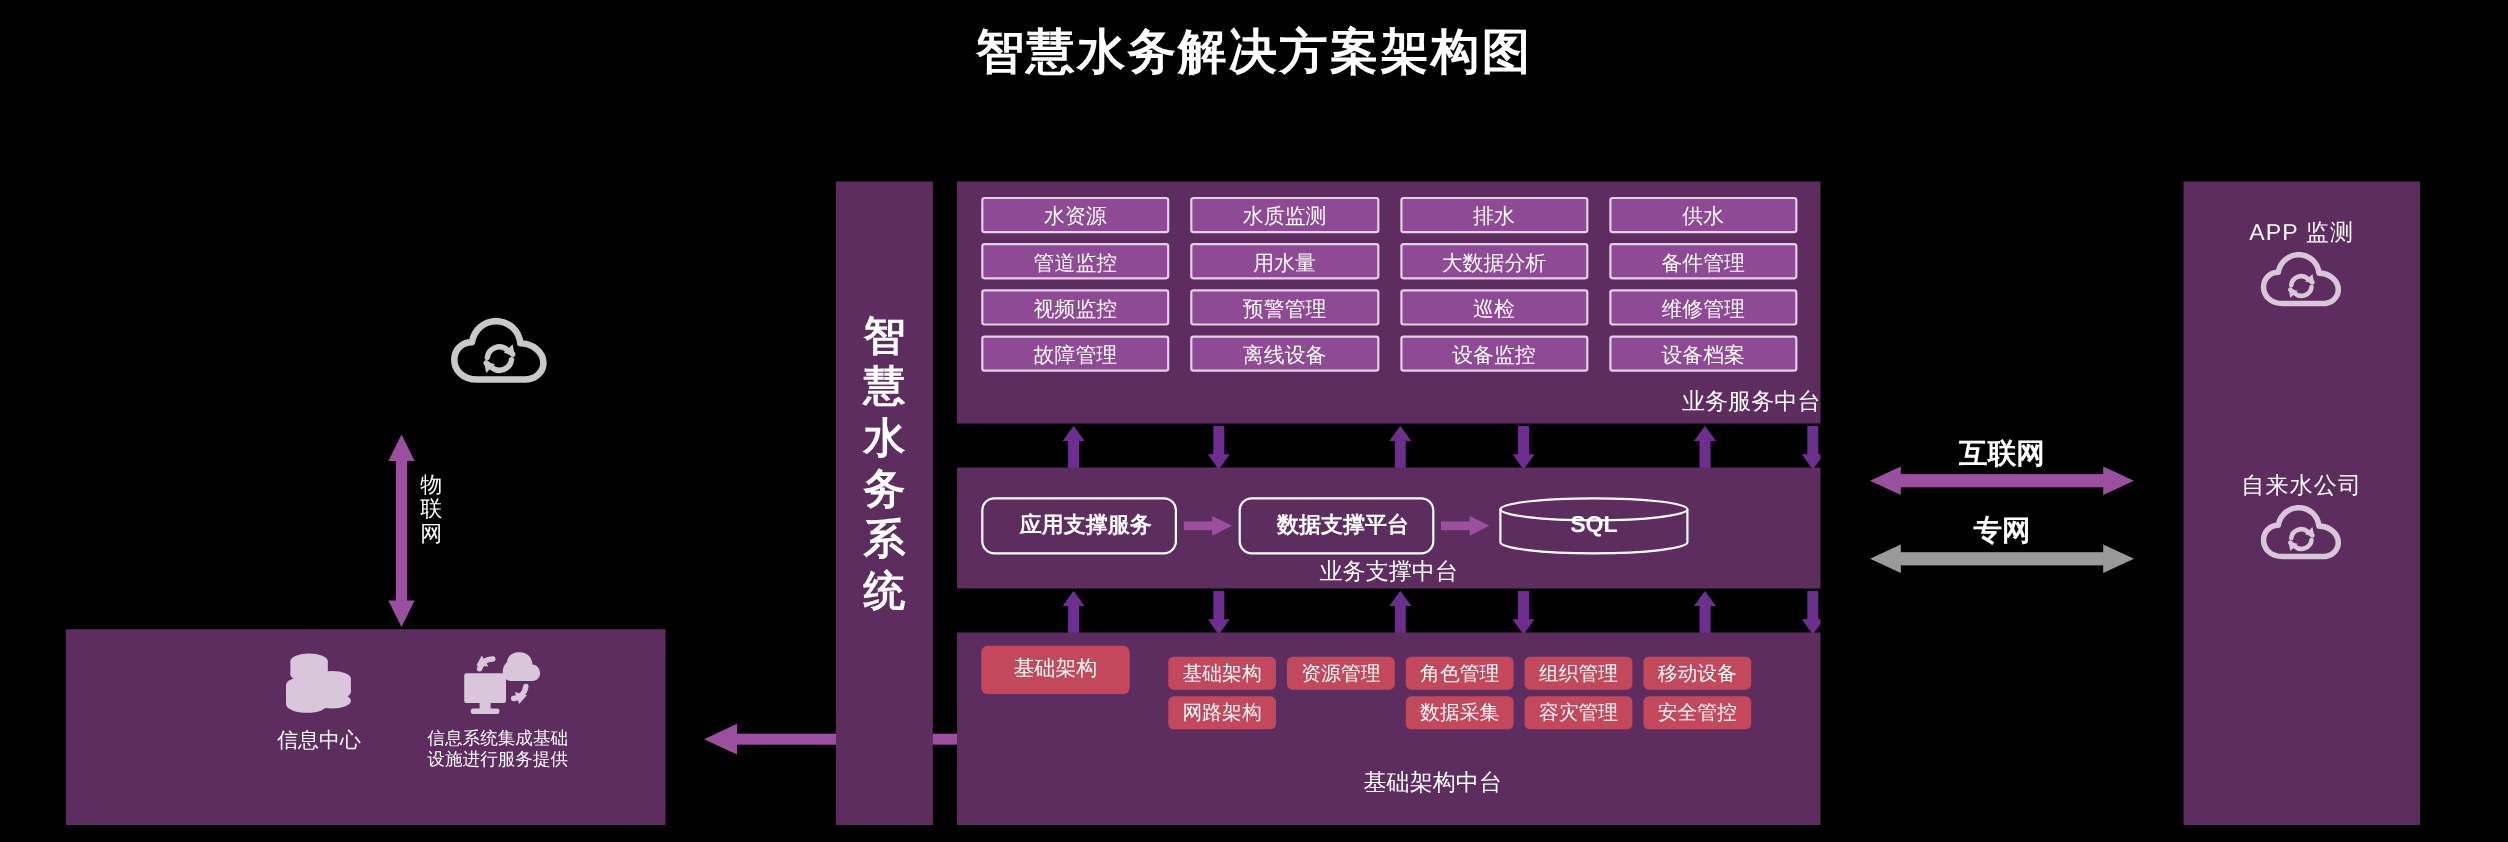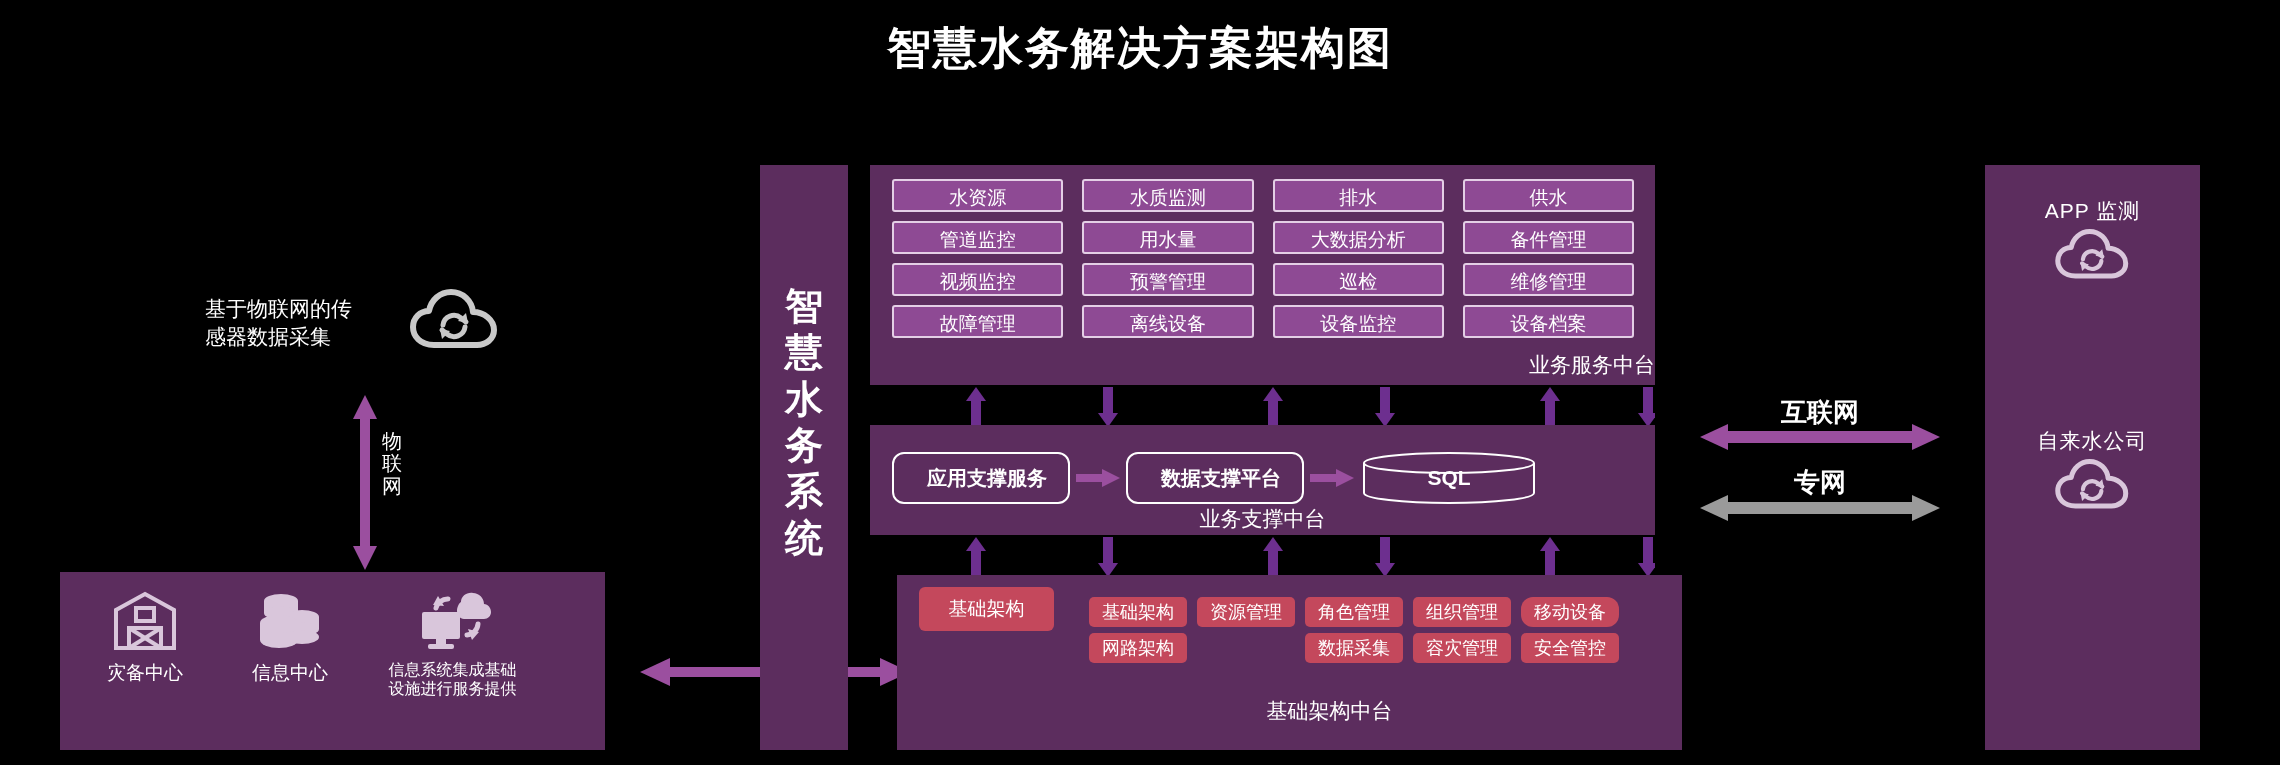--- a/index.html
+++ b/index.html
@@ -48,21 +48,21 @@
   .col-label{
     position:absolute;left:0;top:118px;width:88px;text-align:center;
     font-size:38px;font-weight:bold;line-height:1.22;color:#fff;
     letter-spacing:0px;
   }
   .col-label span{display:block;}
 
   
   .panel-top{left:870px;top:165px;width:785px;height:220px;}
   .panel-mid{left:870px;top:425px;width:785px;height:110px;}
-  .panel-bot{left:870px;top:575px;width:785px;height:175px;margin-left:27px;}
+  .panel-bot{left:870px;top:575px;width:785px;height:175px;}
 
   .grid-top{
     position:absolute;left:22px;top:14px;width:742px;
     display:grid;grid-template-columns:repeat(4,1fr);
     column-gap:19px;row-gap:9px;
   }
   .cell{
     height:33px;line-height:33px;text-align:center;
     background:#8e4a94;border:2px solid #e4cfe6;border-radius:3px;
     font-size:19px;color:#ffffff;box-sizing:border-box;
@@ -119,24 +119,20 @@
   .bl-arrow{position:absolute;left:640px;top:655px;}
 </style>
 </head>
 <body>
 
 <div class="canvas">
 
   <div class="title">智慧水务解决方案架构图</div>
 
   <div class="iot-block">
-    <div class="iot-text">
-      <div>基于物联网的传</div>
-      <div>感器数据采集</div>
-    </div>
     <div class="cloud-grey">
       <svg width="90" height="62" viewBox="0 0 90 62">
         <path d="M24 56 C10 56 3 47 3 38 C3 29 10 22 19 22 C21 11 30 3 41 3 C53 3 62 12 63 23 C74 23 84 31 84 41 C84 50 76 56 67 56 Z" fill="none" stroke="#c9c9c9" stroke-width="6" stroke-linejoin="round"></path>
         <path d="M33 36 a11 11 0 0 1 18 -7 l5 4" fill="none" stroke="#c9c9c9" stroke-width="5" stroke-linecap="round"></path>
         <path d="M55 38 a11 11 0 0 1 -18 7 l-5 -4" fill="none" stroke="#c9c9c9" stroke-width="5" stroke-linecap="round"></path>
         <path d="M56 24 l2 10 l-10 -2 Z" fill="#c9c9c9"></path>
         <path d="M32 50 l-2 -10 l10 2 Z" fill="#c9c9c9"></path>
       </svg>
     </div>
   </div>
@@ -149,30 +145,20 @@
     </svg>
   </div>
   <div class="v-arrow-label">
     <div>物</div>
     <div>联</div>
     <div>网</div>
   </div>
 
   <div class="panel panel-left">
 
-    <div class="ico-col" style="left:10px;">
-      <svg width="66" height="62" viewBox="0 0 66 62">
-        <path d="M33 4 L62 20 L62 58 L4 58 L4 20 Z" fill="none" stroke="#d9c6db" stroke-width="4"></path>
-        <rect x="24" y="18" width="18" height="13" fill="none" stroke="#d9c6db" stroke-width="4"></rect>
-        <rect x="17" y="38" width="32" height="20" fill="none" stroke="#d9c6db" stroke-width="4"></rect>
-        <line x1="17" y1="38" x2="49" y2="58" stroke="#d9c6db" stroke-width="4"></line>
-        <line x1="49" y1="38" x2="17" y2="58" stroke="#d9c6db" stroke-width="4"></line>
-      </svg>
-      <div class="cap">灾备中心</div>
-    </div>
 
     <div class="ico-col" style="left:155px;">
       <svg width="72" height="62" viewBox="0 0 72 62">
         <ellipse cx="27" cy="11" rx="17" ry="7" fill="#d9c6db"></ellipse>
         <rect x="10" y="11" width="34" height="12" fill="#d9c6db"></rect>
         <ellipse cx="27" cy="23" rx="17" ry="7" fill="#d9c6db"></ellipse>
         <ellipse cx="48" cy="27" rx="17" ry="7" fill="#d9c6db"></ellipse>
         <rect x="31" y="27" width="34" height="12" fill="#d9c6db"></rect>
         <ellipse cx="48" cy="39" rx="17" ry="7" fill="#d9c6db"></ellipse>
         <ellipse cx="25" cy="33" rx="19" ry="8" fill="#d9c6db"></ellipse>
@@ -337,21 +323,21 @@
       <div class="redcell" style="left:192px;top:44px;width:98px;">网路架构</div>
 
       <div class="redcell" style="left:300px;top:8px;width:98px;">资源管理</div>
 
       <div class="redcell" style="left:408px;top:8px;width:98px;">角色管理</div>
       <div class="redcell" style="left:408px;top:44px;width:98px;">数据采集</div>
 
       <div class="redcell" style="left:516px;top:8px;width:98px;">组织管理</div>
       <div class="redcell" style="left:516px;top:44px;width:98px;">容灾管理</div>
 
-      <div class="redcell" style="left:624px;top:8px;width:98px;border-radius:12px;">移动设备</div>
+      <div class="redcell" style="left:624px;top:8px;width:98px;">移动设备</div>
       <div class="redcell" style="left:624px;top:44px;width:98px;">安全管控</div>
     </div>
 
     <div class="band-label" style="top:122px;padding-left:40px;">基础架构中台</div>
   </div>
 
   <div class="h-arrow-label" style="left:1700px;top:395px;width:240px;">互联网</div>
   <div class="h-arrow" style="left:1700px;top:422px;">
     <svg width="240" height="30" viewBox="0 0 240 30">
       <polygon points="0,15 28,2 28,28" fill="#9b4f9f"></polygon>

